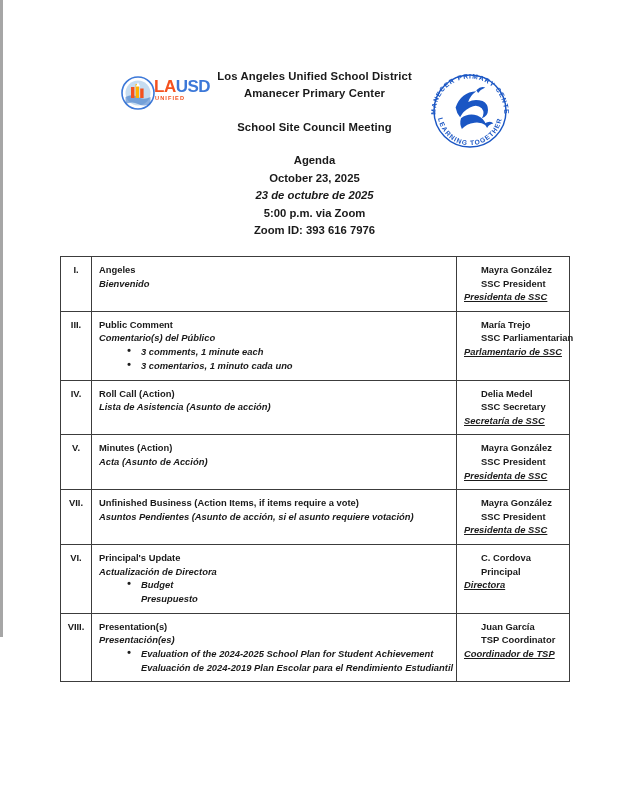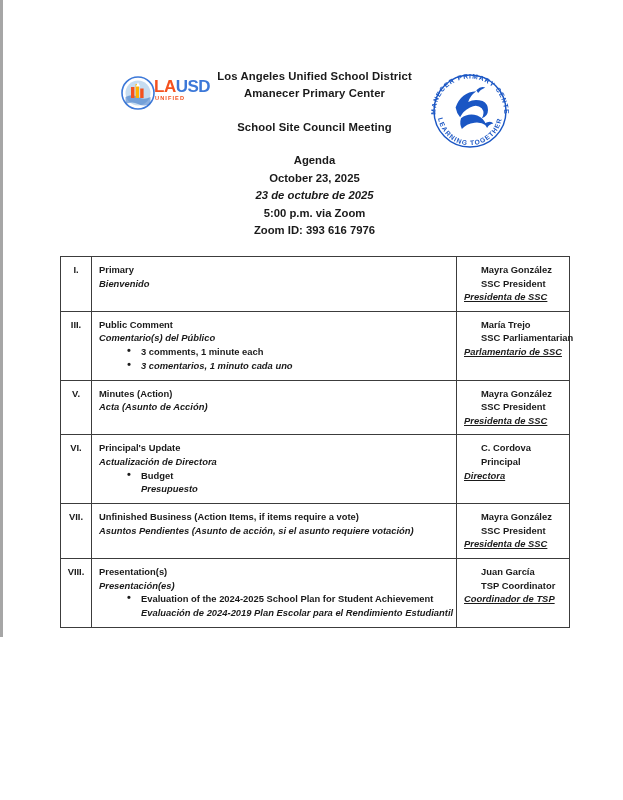--- a/index.html
+++ b/index.html
@@ -129,20 +129,21 @@
   }
 
   ul.sub {
     list-style: none;
     margin: 0;
     padding: 0 0 0 42px;
   }
   ul.sub li {
     position: relative;
     line-height: 13.8px;
+    font-style: italic;
   }
   ul.sub li.bulleted::before {
     content: "\2022";
     position: absolute;
     left: -14px;
     top: -1px;
     font-size: 11px;
     line-height: 13.8px;
   }
 
@@ -243,21 +244,21 @@
   <table class="agenda-table">
     <colgroup>
       <col class="col-num">
         <col class="col-item">
         <col class="col-person">
     </colgroup>
     <tbody>
         <tr>
           <td class="num">I.</td>
           <td>
-            <div class="en">Primary</div>
+            <div class="en">Angeles</div>
             <div class="es">Bienvenido</div>
             <div class="row-spacer"></div>
           </td>
           <td class="person">
             <div class="plain">Mayra González</div>
             <div class="plain">SSC President</div>
             <div class="es">Presidenta de SSC</div>
           </td>
         </tr>
         <tr>
@@ -270,24 +271,50 @@
               <li class="es bulleted">3 comentarios, 1 minuto cada uno</li>
             </ul>
           </td>
           <td class="person">
             <div class="plain">María Trejo</div>
             <div class="plain">SSC Parliamentarian</div>
             <div class="es">Parlamentario de SSC</div>
           </td>
         </tr>
         <tr>
+          <td class="num">IV.</td>
+          <td>
+            <div class="en">Roll Call (Action)</div>
+            <div class="es">Lista de Asistencia (Asunto de acción)</div>
+            <div class="row-spacer"></div>
+          </td>
+          <td class="person">
+            <div class="plain">Delia Medel</div>
+            <div class="plain">SSC Secretary</div>
+            <div class="es">Secretaría de SSC</div>
+          </td>
+        </tr>
+        <tr>
           <td class="num">V.</td>
           <td>
             <div class="en">Minutes (Action)</div>
             <div class="es">Acta (Asunto de Acción)</div>
+            <div class="row-spacer"></div>
+          </td>
+          <td class="person">
+            <div class="plain">Mayra González</div>
+            <div class="plain">SSC President</div>
+            <div class="es">Presidenta de SSC</div>
+          </td>
+        </tr>
+        <tr>
+          <td class="num">VII.</td>
+          <td>
+            <div class="en">Unfinished Business (Action Items, if items require a vote)</div>
+            <div class="es">Asuntos Pendientes (Asunto de acción, si el asunto requiere votación)</div>
             <div class="row-spacer"></div>
           </td>
           <td class="person">
             <div class="plain">Mayra González</div>
             <div class="plain">SSC President</div>
             <div class="es">Presidenta de SSC</div>
           </td>
         </tr>
         <tr>
           <td class="num">VI.</td>
@@ -299,33 +326,20 @@
               <li class="es">Presupuesto</li>
             </ul>
           </td>
           <td class="person">
             <div class="plain">C. Cordova</div>
             <div class="plain">Principal</div>
             <div class="es">Directora</div>
           </td>
         </tr>
         <tr>
-          <td class="num">VII.</td>
-          <td>
-            <div class="en">Unfinished Business (Action Items, if items require a vote)</div>
-            <div class="es">Asuntos Pendientes (Asunto de acción, si el asunto requiere votación)</div>
-            <div class="row-spacer"></div>
-          </td>
-          <td class="person">
-            <div class="plain">Mayra González</div>
-            <div class="plain">SSC President</div>
-            <div class="es">Presidenta de SSC</div>
-          </td>
-        </tr>
-        <tr>
           <td class="num">VIII.</td>
           <td>
             <div class="en">Presentation(s)</div>
             <div class="es">Presentación(es)</div>
             <ul class="sub">
               <li class="en bulleted">Evaluation of the 2024-2025 School Plan for Student Achievement</li>
               <li class="es">Evaluación de 2024-2019 Plan Escolar para el Rendimiento Estudiantil</li>
             </ul>
           </td>
           <td class="person">

